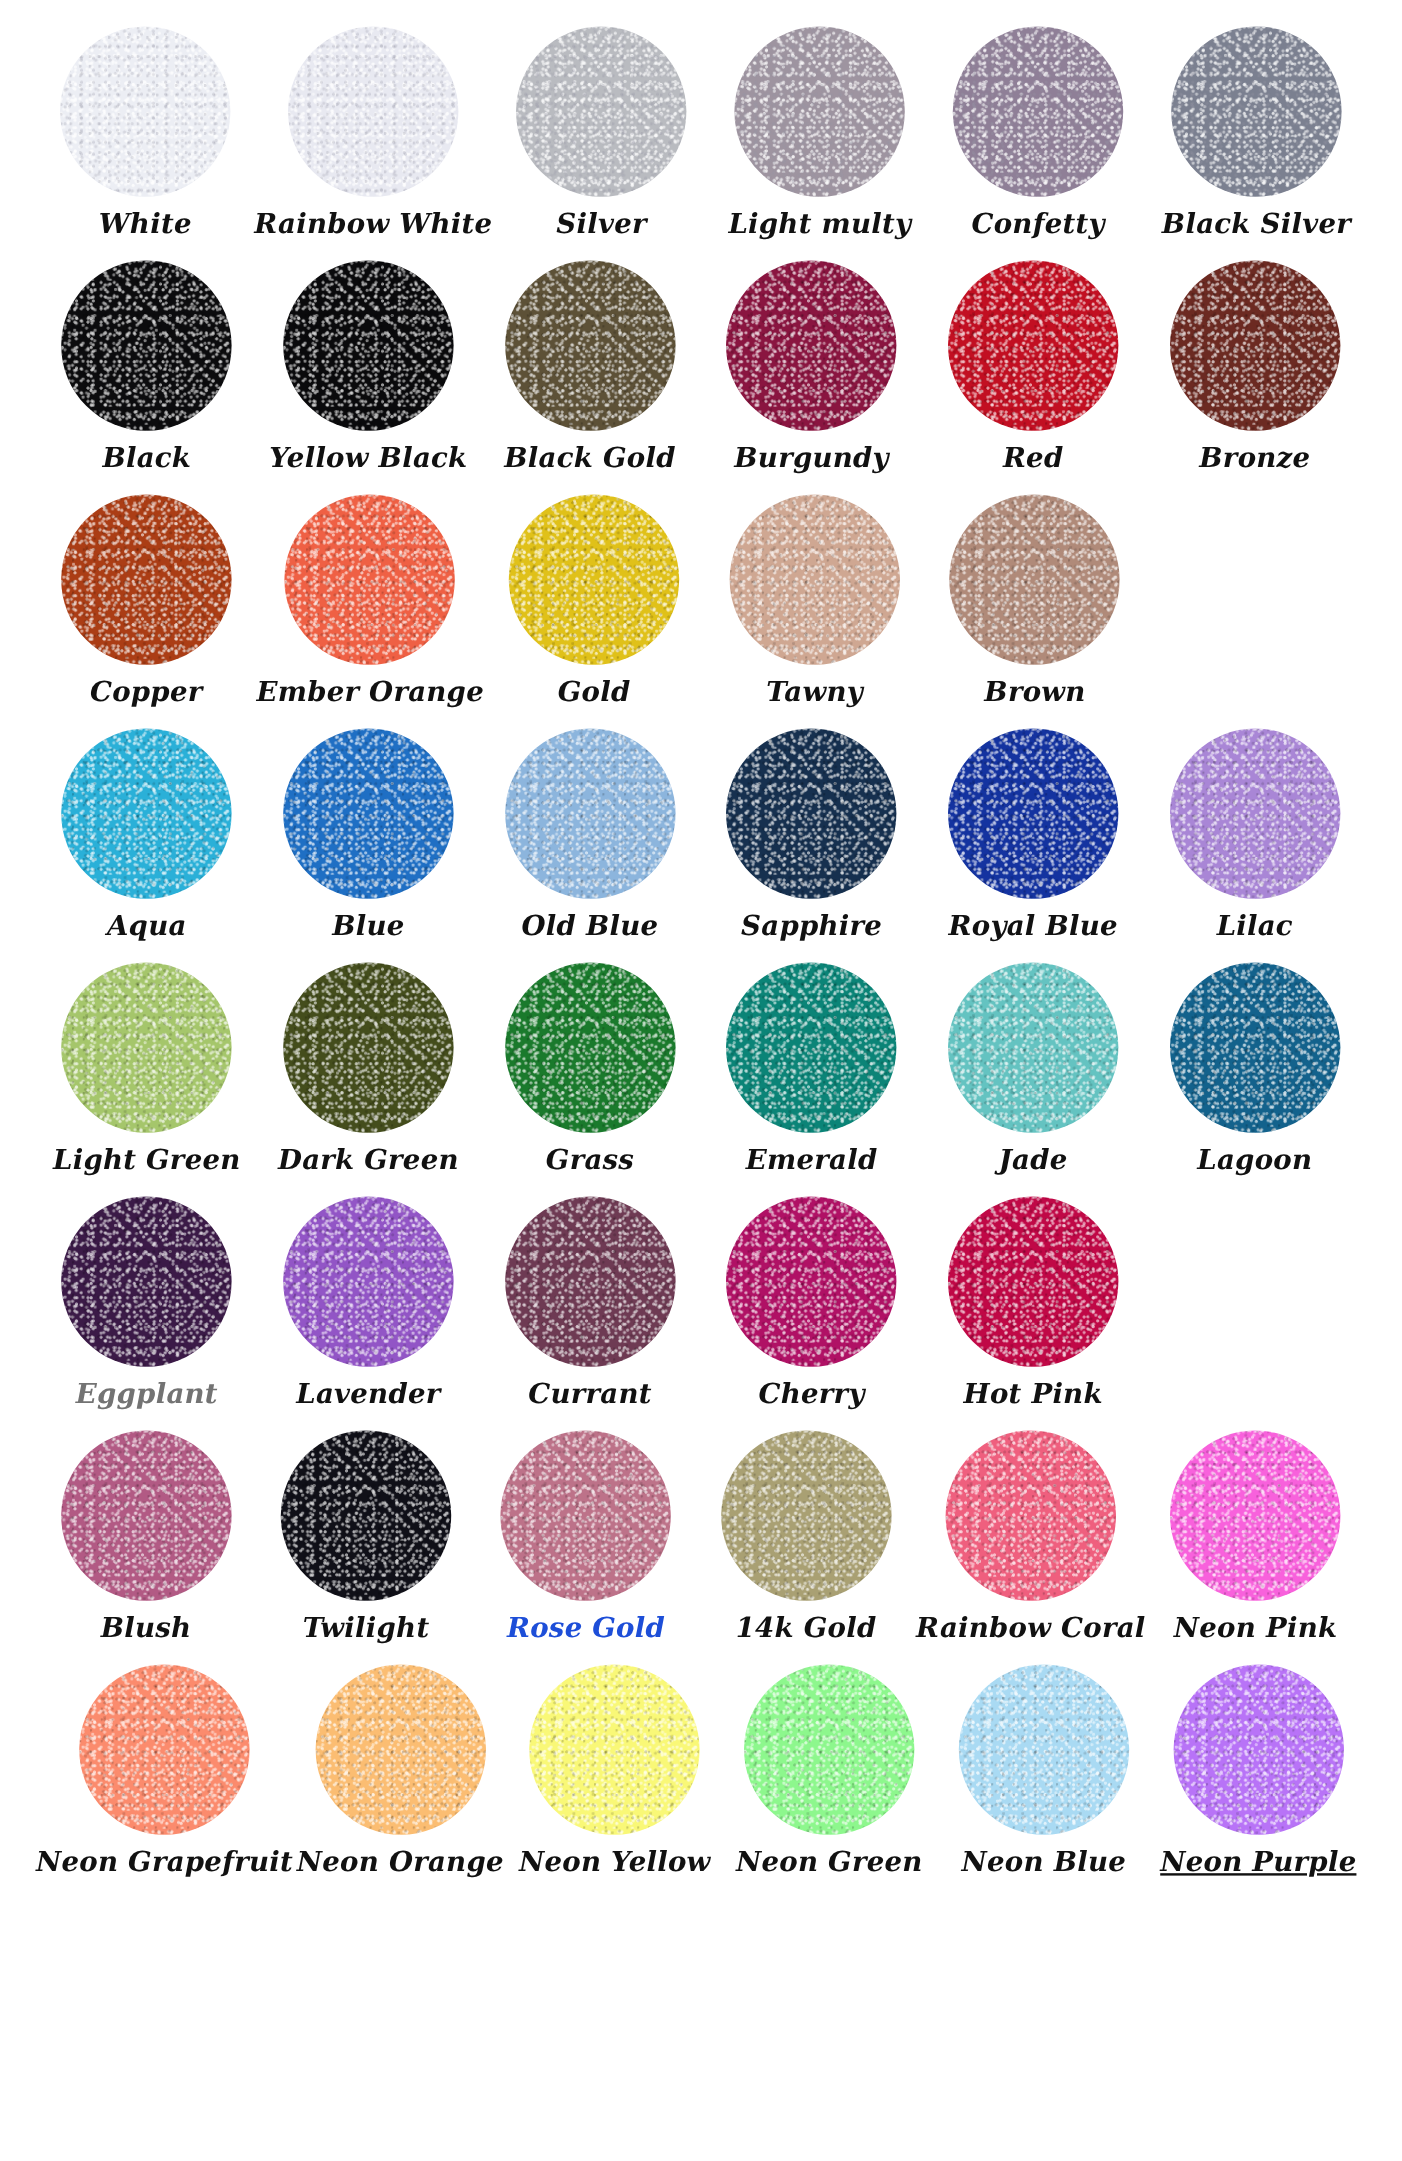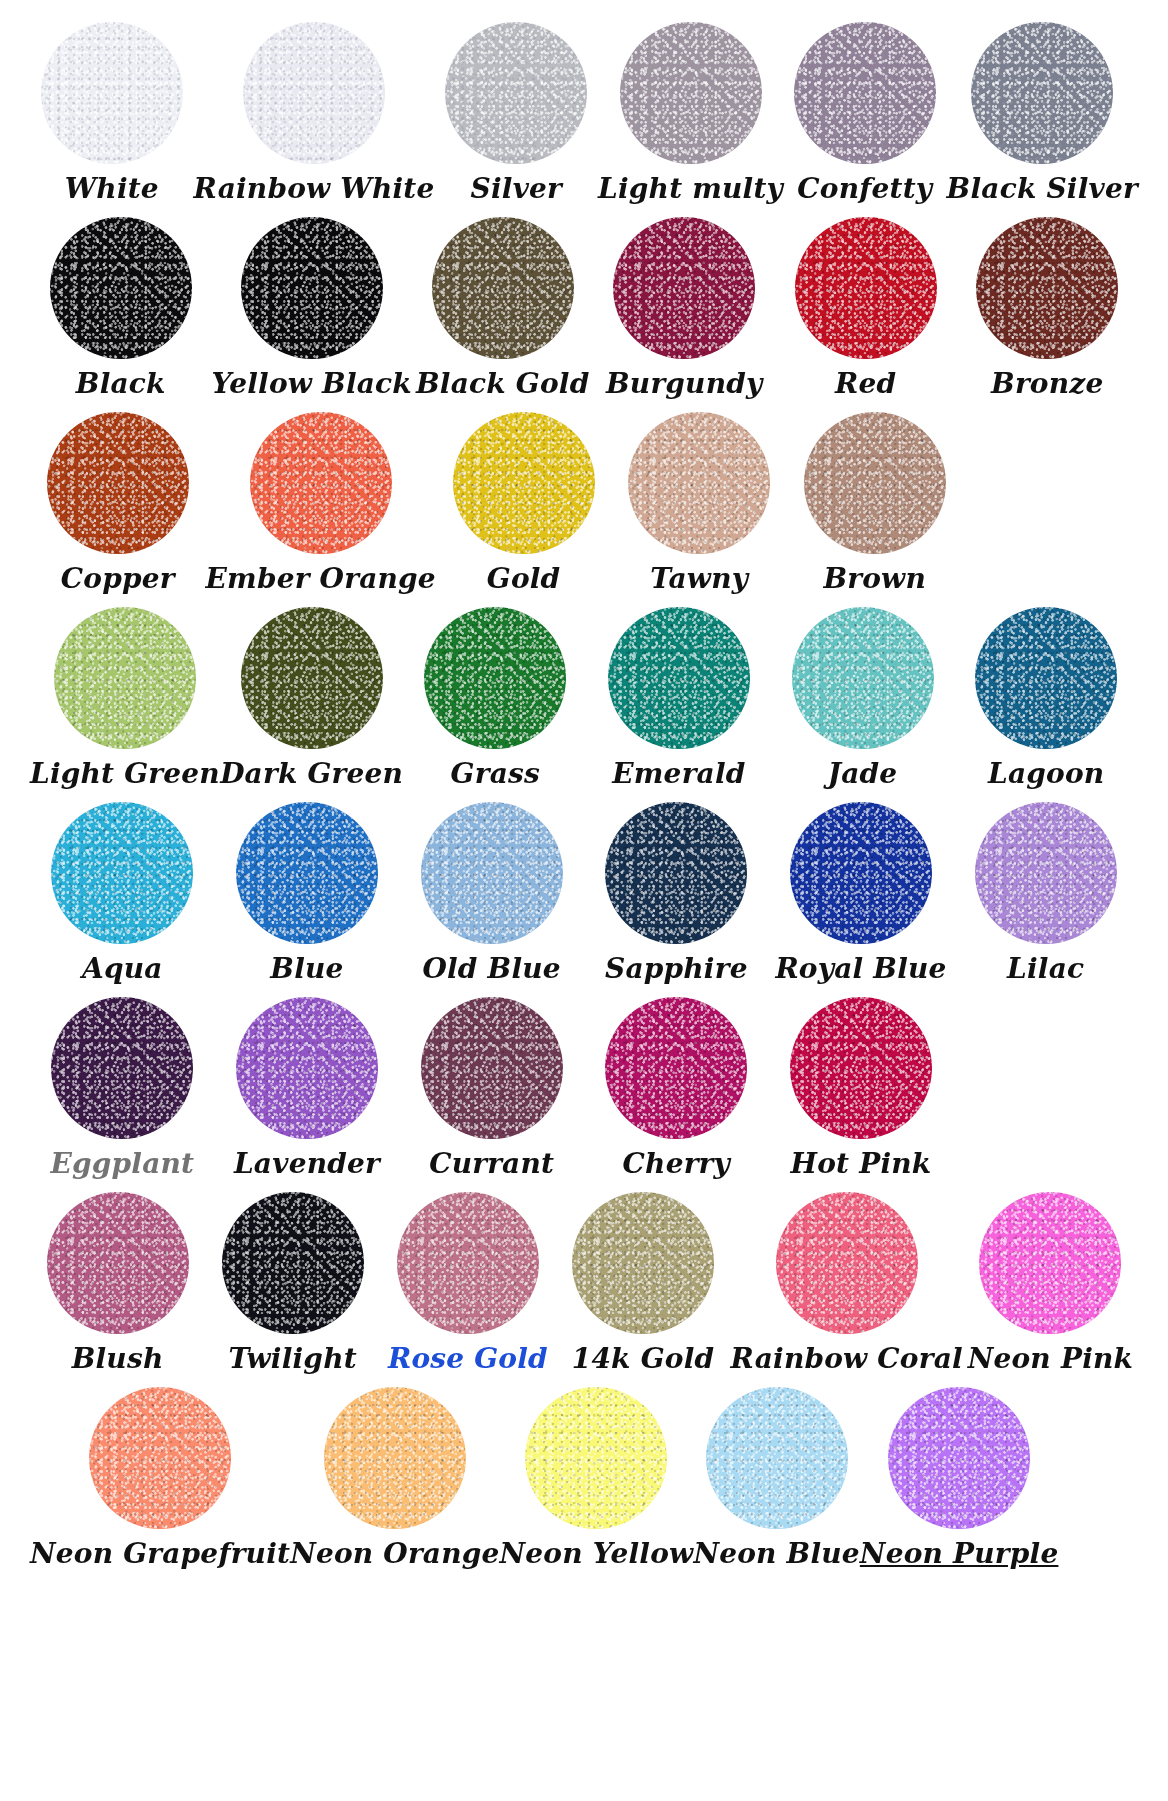--- a/index.html
+++ b/index.html
@@ -90,21 +90,21 @@
       radial-gradient(circle at 48% 34%, rgba(150,150,165,.26) 0 1px, transparent 1.6px),
       radial-gradient(circle at 80% 66%, rgba(150,150,165,.28) 0 1px, transparent 1.6px),
       radial-gradient(circle at 30% 80%, rgba(150,150,165,.24) 0 1px, transparent 1.6px);
     background-size: 8px 8px, 12px 12px, 10px 10px, 14px 14px;
   }
   .swatch-label {
     margin-top: 10px;
     font-family: "DejaVu Serif", serif;
     font-style: italic;
     font-weight: bold;
-    font-size: 28px;
+    font-size: 23px;
     line-height: 1.1;
     color: #111111;
     text-align: center;
     letter-spacing: .2px;
     white-space: nowrap;
   }
 </style>
 </head>
 <body style="background: rgb(255, 255, 255);">
 
@@ -182,20 +182,47 @@
       <div class="swatch-label" style="color: rgb(17, 17, 17);">Tawny</div>
     </div>
     <div class="swatch-cell">
       <div class="swatch-disc" style="background-color: rgb(176, 138, 121);"></div>
       <div class="swatch-label" style="color: rgb(17, 17, 17);">Brown</div>
     </div>
   </div>
 
   <div class="swatch-row">
     <div class="swatch-cell">
+      <div class="swatch-disc" style="background-color: rgb(42, 176, 216);"></div>
+      <div class="swatch-label" style="color: rgb(17, 17, 17);">Aqua</div>
+    </div>
+    <div class="swatch-cell">
+      <div class="swatch-disc" style="background-color: rgb(31, 111, 196);"></div>
+      <div class="swatch-label" style="color: rgb(17, 17, 17);">Blue</div>
+    </div>
+    <div class="swatch-cell">
+      <div class="swatch-disc" style="background-color: rgb(140, 181, 221);"></div>
+      <div class="swatch-label" style="color: rgb(17, 17, 17);">Old Blue</div>
+    </div>
+    <div class="swatch-cell">
+      <div class="swatch-disc" style="background-color: rgb(22, 48, 79);"></div>
+      <div class="swatch-label" style="color: rgb(17, 17, 17);">Sapphire</div>
+    </div>
+    <div class="swatch-cell">
+      <div class="swatch-disc" style="background-color: rgb(20, 51, 160);"></div>
+      <div class="swatch-label" style="color: rgb(17, 17, 17);">Royal Blue</div>
+    </div>
+    <div class="swatch-cell">
+      <div class="swatch-disc" style="background-color: rgb(169, 134, 214);"></div>
+      <div class="swatch-label" style="color: rgb(17, 17, 17);">Lilac</div>
+    </div>
+  </div>
+
+  <div class="swatch-row">
+    <div class="swatch-cell">
       <div class="swatch-disc" style="background-color: rgb(165, 198, 107);"></div>
       <div class="swatch-label" style="color: rgb(17, 17, 17);">Light Green</div>
     </div>
     <div class="swatch-cell">
       <div class="swatch-disc" style="background-color: rgb(68, 77, 28);"></div>
       <div class="swatch-label" style="color: rgb(17, 17, 17);">Dark Green</div>
     </div>
     <div class="swatch-cell">
       <div class="swatch-disc" style="background-color: rgb(26, 122, 44);"></div>
       <div class="swatch-label" style="color: rgb(17, 17, 17);">Grass</div>
@@ -209,47 +236,20 @@
       <div class="swatch-label" style="color: rgb(17, 17, 17);">Jade</div>
     </div>
     <div class="swatch-cell">
       <div class="swatch-disc" style="background-color: rgb(19, 98, 140);"></div>
       <div class="swatch-label" style="color: rgb(17, 17, 17);">Lagoon</div>
     </div>
   </div>
 
   <div class="swatch-row">
     <div class="swatch-cell">
-      <div class="swatch-disc" style="background-color: rgb(42, 176, 216);"></div>
-      <div class="swatch-label" style="color: rgb(17, 17, 17);">Aqua</div>
-    </div>
-    <div class="swatch-cell">
-      <div class="swatch-disc" style="background-color: rgb(31, 111, 196);"></div>
-      <div class="swatch-label" style="color: rgb(17, 17, 17);">Blue</div>
-    </div>
-    <div class="swatch-cell">
-      <div class="swatch-disc" style="background-color: rgb(140, 181, 221);"></div>
-      <div class="swatch-label" style="color: rgb(17, 17, 17);">Old Blue</div>
-    </div>
-    <div class="swatch-cell">
-      <div class="swatch-disc" style="background-color: rgb(22, 48, 79);"></div>
-      <div class="swatch-label" style="color: rgb(17, 17, 17);">Sapphire</div>
-    </div>
-    <div class="swatch-cell">
-      <div class="swatch-disc" style="background-color: rgb(20, 51, 160);"></div>
-      <div class="swatch-label" style="color: rgb(17, 17, 17);">Royal Blue</div>
-    </div>
-    <div class="swatch-cell">
-      <div class="swatch-disc" style="background-color: rgb(169, 134, 214);"></div>
-      <div class="swatch-label" style="color: rgb(17, 17, 17);">Lilac</div>
-    </div>
-  </div>
-
-  <div class="swatch-row">
-    <div class="swatch-cell">
       <div class="swatch-disc" style="background-color: rgb(59, 26, 71);"></div>
       <div class="swatch-label" style="color: #737373;">Eggplant</div>
     </div>
     <div class="swatch-cell">
       <div class="swatch-disc" style="background-color: rgb(146, 85, 198);"></div>
       <div class="swatch-label" style="color: rgb(17, 17, 17);">Lavender</div>
     </div>
     <div class="swatch-cell">
       <div class="swatch-disc" style="background-color: rgb(110, 58, 83);"></div>
       <div class="swatch-label" style="color: rgb(17, 17, 17);">Currant</div>
@@ -298,20 +298,24 @@
     </div>
     <div class="swatch-cell">
       <div class="swatch-disc" style="background-color: rgb(251, 189, 114);"></div>
       <div class="swatch-label" style="color: rgb(17, 17, 17);">Neon Orange</div>
     </div>
     <div class="swatch-cell">
       <div class="swatch-disc" style="background-color: rgb(249, 248, 119);"></div>
       <div class="swatch-label" style="color: rgb(17, 17, 17);">Neon Yellow</div>
     </div>
     <div class="swatch-cell">
+      <div class="swatch-disc" style="background-color: rgb(141, 247, 141);"></div>
+      <div class="swatch-label" style="color: rgb(17, 17, 17);">Neon Green</div>
+    </div>
+    <div class="swatch-cell">
       <div class="swatch-disc" style="background-color: rgb(169, 218, 243);"></div>
       <div class="swatch-label" style="color: rgb(17, 17, 17);">Neon Blue</div>
     </div>
     <div class="swatch-cell">
       <div class="swatch-disc" style="background-color: rgb(184, 115, 247);"></div>
       <div class="swatch-label" style="color: rgb(17, 17, 17); text-decoration: underline;">Neon Purple</div>
     </div>
   </div>
 
 </div>

